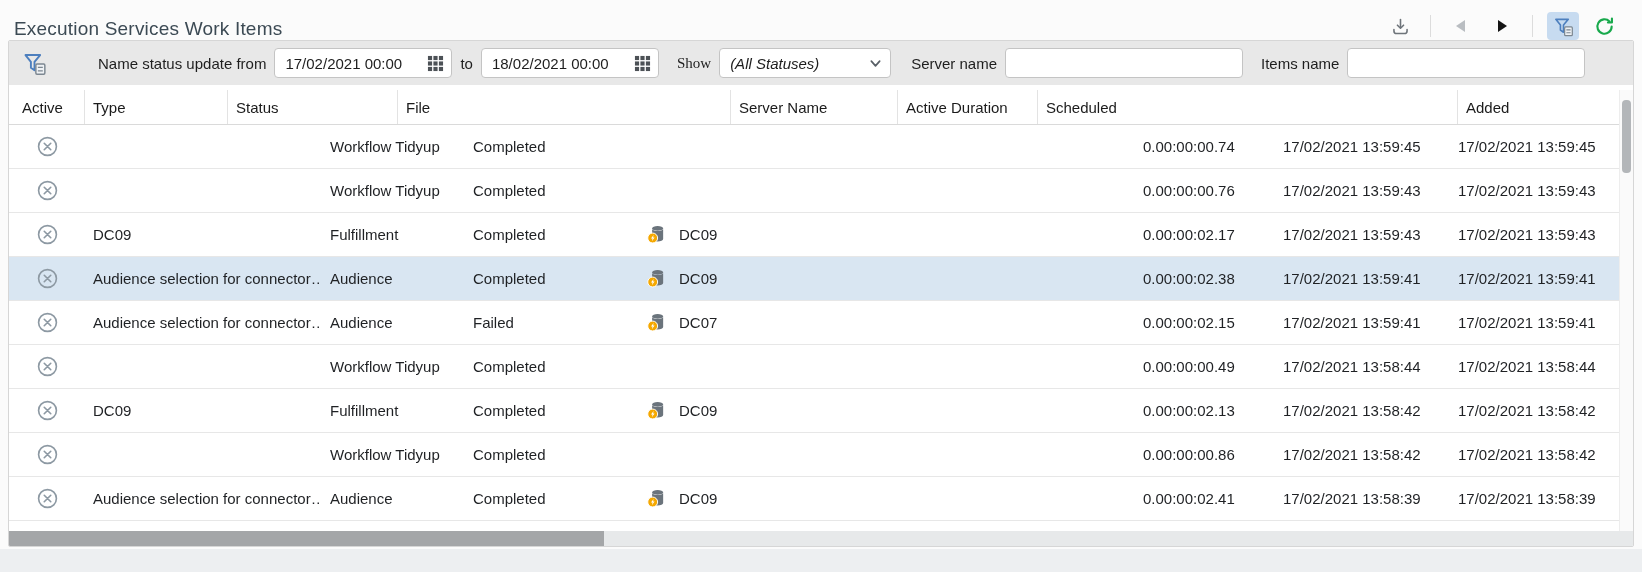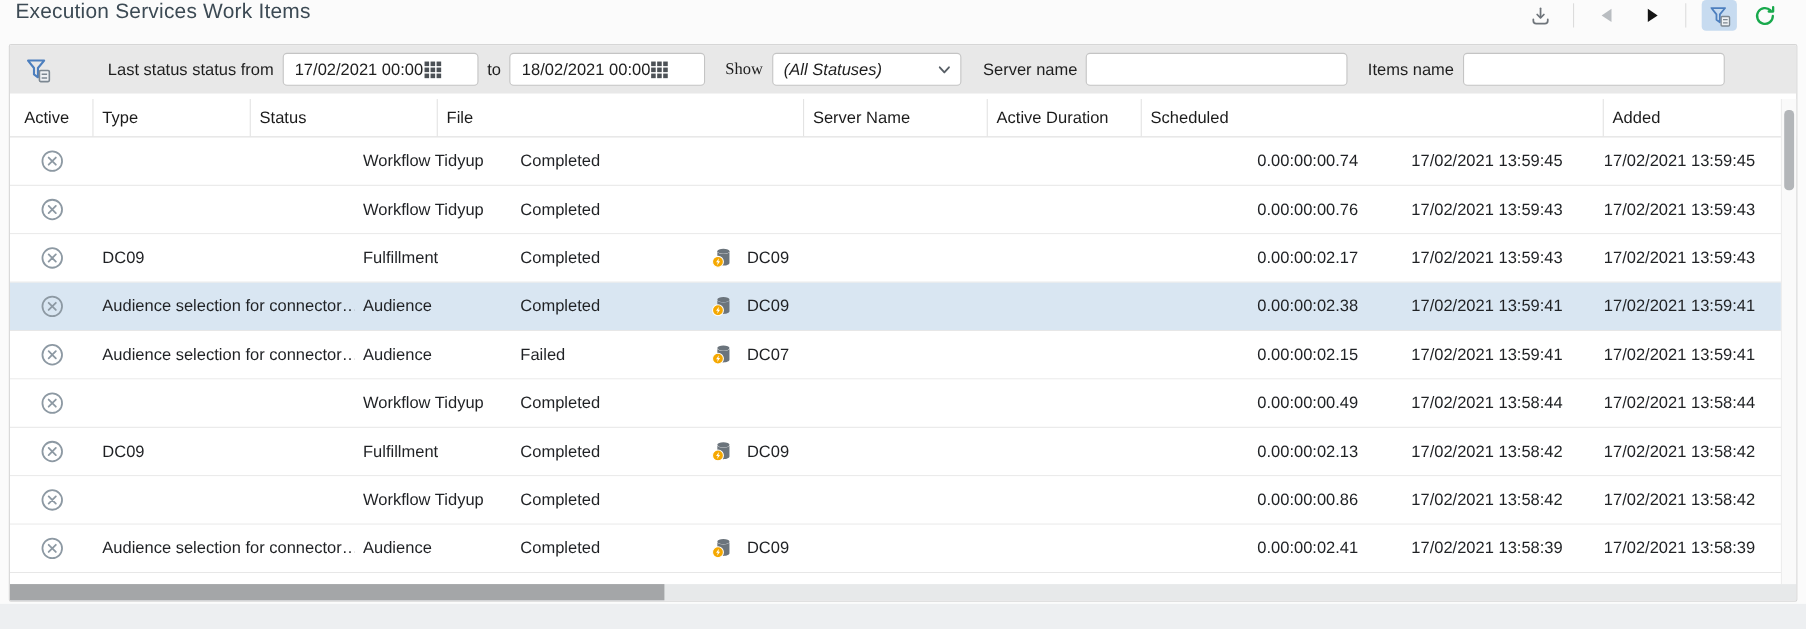--- a/index.html
+++ b/index.html
@@ -1,35 +1,35 @@
 <!DOCTYPE html>
 <html><head>
 <meta charset="utf-8">
 <style>
   html,body{margin:0;padding:0;}
   #app{position:relative;width:1642px;height:572px;background:#fbfbfb;font-family:"Liberation Sans",sans-serif;overflow:hidden;}
 
   
-  .titlebar{position:absolute;top:0;left:0;right:0;height:40px;display:flex;align-items:flex-start;padding:0 14px;box-sizing:border-box;}
+  .titlebar{position:absolute;top:0;left:0;right:0;height:40px;display:flex;align-items:flex-end;padding:0 14px;box-sizing:border-box;}
   .title{font-size:19px;color:#3c4a54;letter-spacing:.2px;}
   .toolbar{margin-left:auto;display:flex;align-items:center;gap:9px;padding-right:8px;}
   .tb-btn{width:32px;height:28px;display:flex;align-items:center;justify-content:center;background:transparent;border:none;padding:0;cursor:pointer;}
   .tb-btn.active{background:#c7dbf0;border-radius:4px;}
   .tb-sep{width:1px;height:22px;background:#dcdcdc;margin:0 5px;}
 
   
   .panel{position:absolute;left:8px;right:8px;top:40px;height:507px;background:#fff;border:1px solid #d6d6d6;border-radius:2px;box-sizing:border-box;overflow:hidden;}
   .bottom-gutter{position:absolute;left:0;right:0;top:549px;bottom:0;background:#edeff1;}
 
   
   .filterbar{height:44px;background:#e8e8e8;display:flex;align-items:center;padding:0 12px;gap:8px;font-size:15px;color:#1e1e1e;}
   .f-funnel{width:27px;height:27px;margin-right:42px;flex:0 0 auto;}
   .f-label{white-space:nowrap;}
   .inputbox{background:#fff;border:1px solid #c4c4c4;border-radius:4px;height:30px;display:flex;align-items:center;box-sizing:border-box;font-size:15px;color:#1e1e1e;}
-  .date-input{width:178px;padding:0 7px 0 10px;justify-content:flex-start;cursor:text;}
+  .date-input{width:178px;padding:0 7px 0 10px;justify-content:space-between;cursor:text;}
   .cal-btn{background:none;border:none;padding:0;display:flex;align-items:center;cursor:pointer;}
   .select{width:172px;padding:0 8px 0 10px;justify-content:space-between;cursor:pointer;margin-right:6px;font-style:italic;}
   .text-input{width:238px;height:30px;padding:0 10px;background:#fff;border:1px solid #c4c4c4;border-radius:4px;box-sizing:border-box;font-size:15px;font-family:inherit;color:#1e1e1e;}
   .lbl-show{margin-left:10px;font-family:Liberation Serif, serif;}
   .lbl-server{margin-left:6px;}
   .lbl-file{margin-left:10px;}
 
   
   .header-row{display:flex;margin-top:5px;height:34px;border-bottom:1px solid #dadada;background:#fff;}
   .hcell{display:flex;align-items:center;height:100%;padding-left:8px;box-sizing:border-box;border-right:1px solid #e3e3e3;font-size:15px;font-weight:500;color:#1b1b1b;white-space:nowrap;overflow:hidden;}
@@ -116,21 +116,21 @@
   <div class="panel">
 
     <div class="filterbar">
       <span class="f-funnel">
         <svg width="27" height="27" viewBox="0 0 24 24">
           <path d="M4 4.5h13l-5 6v7.5l-3.2-2.3v-5.2z" fill="none" stroke="#4d7fbe" stroke-width="1.7" stroke-linejoin="round"></path>
           <rect x="13.2" y="12.5" width="8" height="9" rx="1" fill="#eef1f4" stroke="#7c8791" stroke-width="1.3"></rect>
           <path d="M15 15.5h4.4M15 18.5h4.4" stroke="#7c8791" stroke-width="1.2"></path>
         </svg>
       </span>
-      <span class="f-label">Last status status from</span>
+      <span class="f-label">Name status update from</span>
       <div class="inputbox date-input">
         <span>17/02/2021 00:00</span>
         <button class="cal-btn">
           <span style="display:flex;">
             <svg width="17" height="17" viewBox="0 0 18 18" fill="#4c5156">
               <rect x="1" y="1" width="4.4" height="4.4"></rect>
                 <rect x="6.8" y="1" width="4.4" height="4.4"></rect>
                 <rect x="12.6" y="1" width="4.4" height="4.4"></rect>
               <rect x="1" y="6.8" width="4.4" height="4.4"></rect>
                 <rect x="6.8" y="6.8" width="4.4" height="4.4"></rect>

